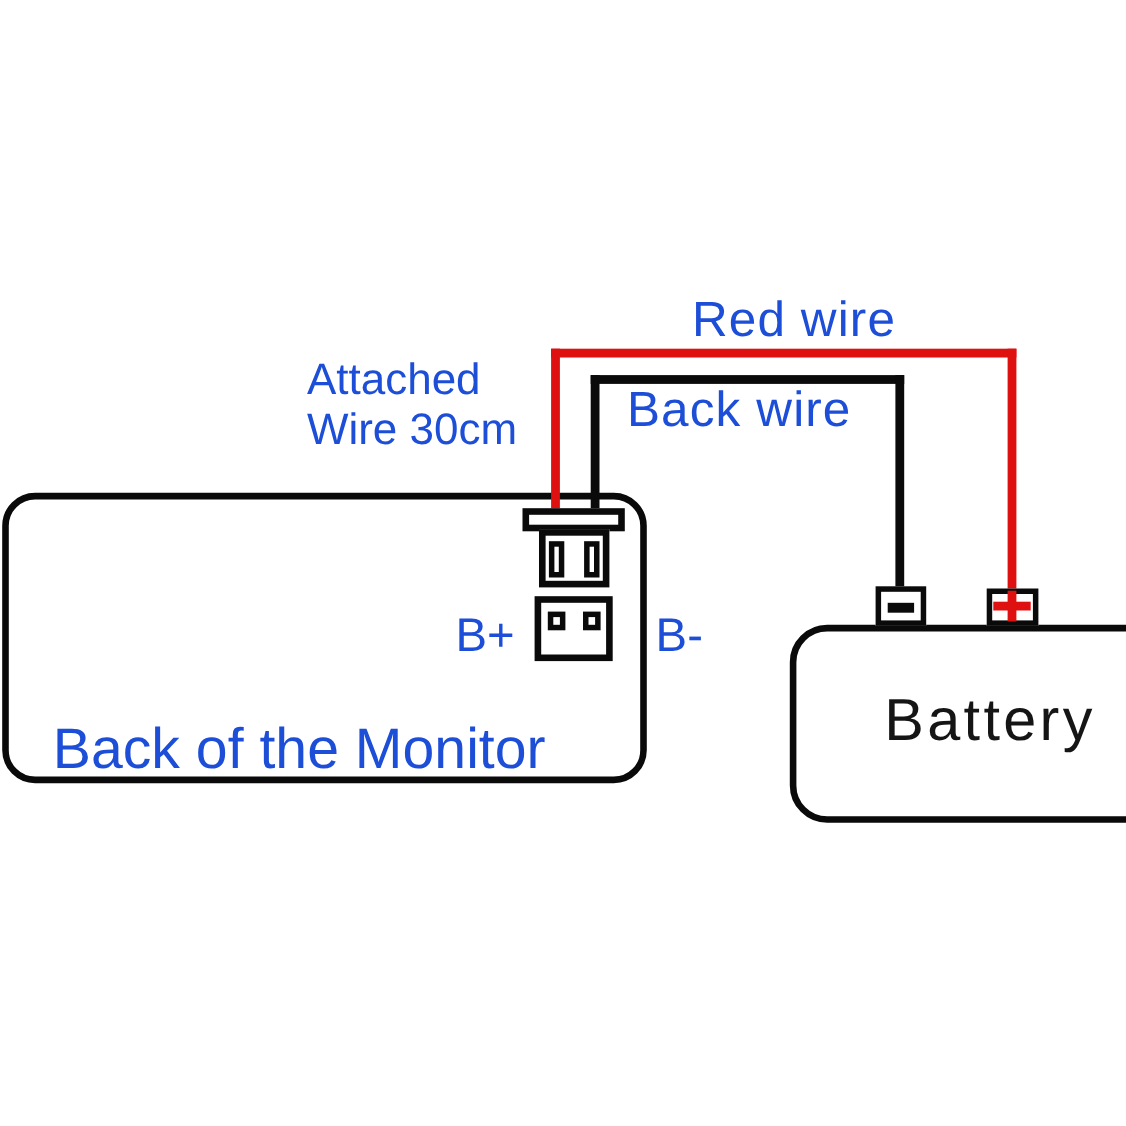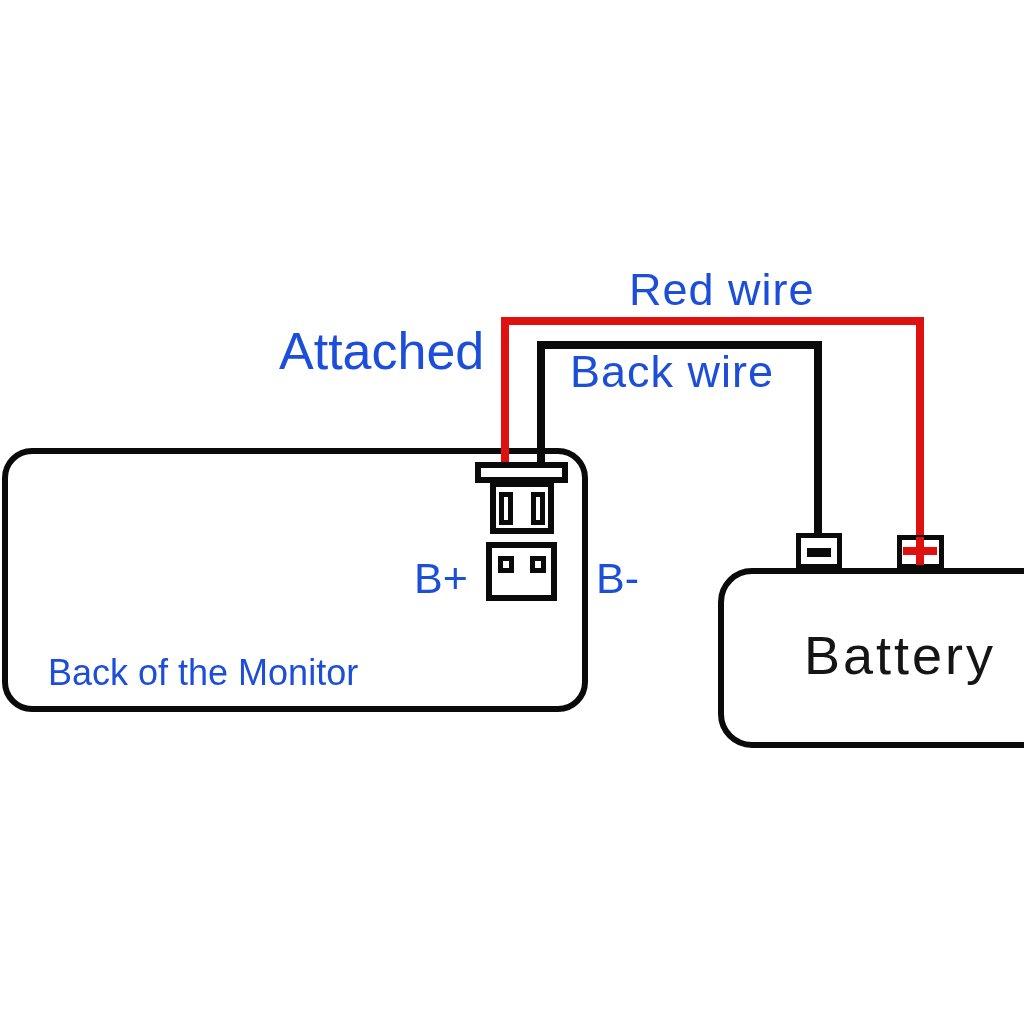--- a/index.html
+++ b/index.html
@@ -52,22 +52,22 @@
   #negative-terminal{left:796px;top:533px;width:46px;height:36px;border-width:5px;}
   #positive-terminal{left:897px;top:535px;width:47px;height:34px;border-width:5px;}
   .term-bar{position:absolute;}
   #minus-bar{left:807px;top:548px;width:24px;height:9px;background:var(--black);}
   #plus-bar-h{left:903px;top:547px;width:34px;height:8px;background:var(--red);}
   #plus-bar-v{left:916px;top:537px;width:8px;height:28px;background:var(--red);}
   
   .lbl{position:absolute;line-height:1.15;white-space:pre;color:#1d4ed8;}
   #red-wire-label  {left:629px;top:264px;font-size:45px;letter-spacing:1px;}
   #black-wire-label{left:570px;top:346px;font-size:45px;letter-spacing:1px;}
-  #attached-wire-label{left:279px;top:322px;font-size:52px;}
-  #monitor-label{left:48px;top:652px;font-size:36px;text-align:center;}
+  #attached-wire-label{left:279px;top:322px;font-size:40px;}
+  #monitor-label{left:48px;top:652px;font-size:52px;text-align:center;}
   #b-plus-label {left:414px;top:554px;font-size:43px;}
   #b-minus-label{left:596px;top:554px;font-size:43px;}
   #battery-label{font-size:54px;letter-spacing:3px;margin-top:-6px;}
 </style>
 </head>
 <body style="background: rgb(255, 255, 255);">
 
 <div id="monitor-box" class="device-box"></div>
 <div class="lbl" id="monitor-label">Back of the Monitor</div>
 
@@ -77,21 +77,21 @@
 
 <div id="red-wire-riser-left" class="wire red"></div>
 <div id="red-wire-horizontal" class="wire red"></div>
 <div id="red-wire-riser-right" class="wire red"></div>
 <div id="black-wire-riser-left" class="wire black"></div>
 <div id="black-wire-horizontal" class="wire black"></div>
 <div id="black-wire-riser-right" class="wire black"></div>
 
 <div class="lbl" id="red-wire-label">Red wire</div>
 <div class="lbl" id="black-wire-label">Back wire</div>
-<div class="lbl" id="attached-wire-label"><span>Attached</span><br></div>
+<div class="lbl" id="attached-wire-label"><span>Attached</span><br><span>Wire 30cm</span></div>
 
 <div id="connector-flange" class="part"></div>
 <div id="connector-body" class="part"></div>
 <div id="connector-pin-left" class="connector-pin"></div>
 <div id="connector-pin-right" class="connector-pin"></div>
 <div id="socket-box" class="part"></div>
 <div id="socket-hole-left" class="connector-pin"></div>
 <div id="socket-hole-right" class="connector-pin"></div>
 <div class="lbl" id="b-plus-label">B+</div>
 <div class="lbl" id="b-minus-label">B-</div>

